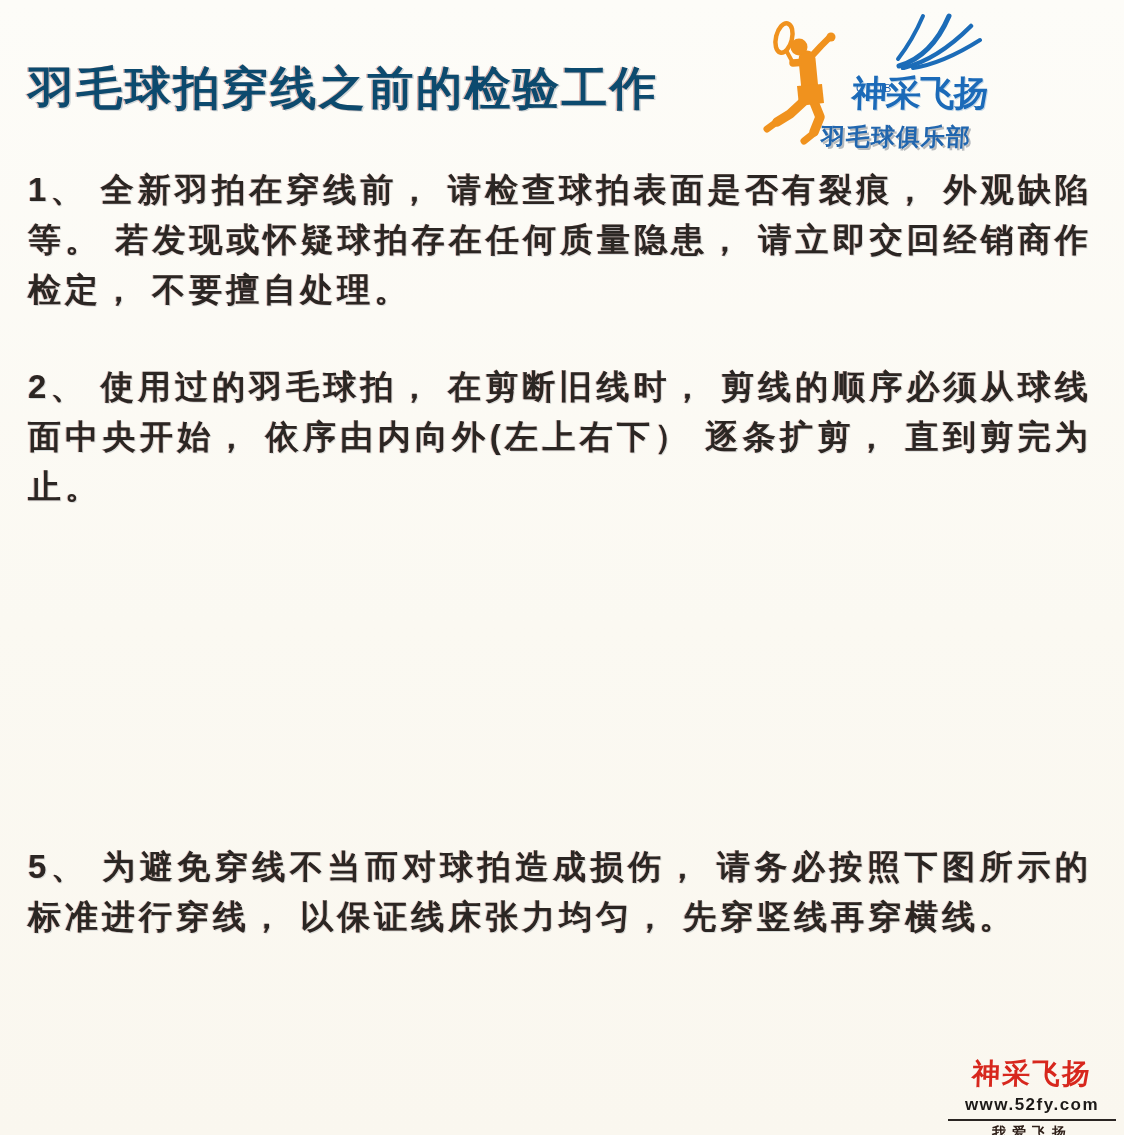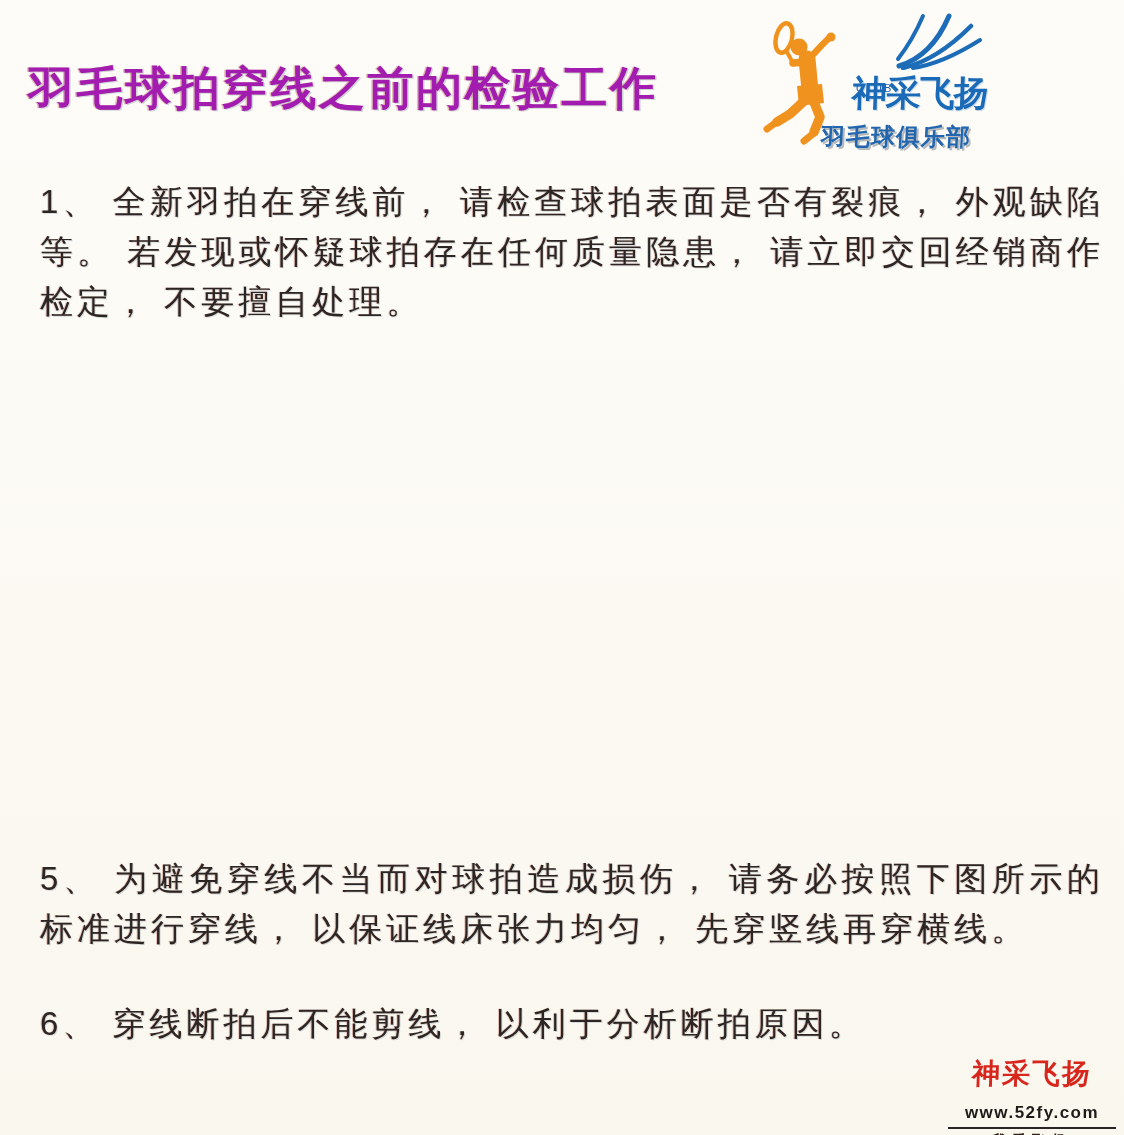--- a/index.html
+++ b/index.html
@@ -8,28 +8,28 @@
     background:linear-gradient(180deg,#fdfcf8 0%,#fbf9f2 55%,#faf7ef 100%);
     font-family:"Liberation Sans", sans-serif;
     -webkit-font-smoothing:antialiased;
   }
   .page{position:absolute;inset:0;}
 
   
   .doc-title{
     position:absolute;left:28px;top:64px;margin:0;
     font-size:46px;font-weight:700;line-height:1.05;
-    letter-spacing:2.5px;color:#a21caf;
+    letter-spacing:2.5px;color:#0c4a6e;
     text-shadow:-1.5px 0 rgba(165,38,22,.30), 1.5px 1px rgba(35,65,90,.20);
   }
 
   
   .body-text{
-    position:absolute;left:28px;width:1064px;margin:12px;
-    font-size:33px;line-height:50px;font-weight:400;
+    position:absolute;left:28px;width:1064px;margin:0;
+    font-size:33px;line-height:50px;font-weight:700;
     color:#2b2623;letter-spacing:4px;
     text-align:justify;
     text-shadow:-1px 0 rgba(170,40,25,.26), 1px 1px rgba(40,70,95,.16);
   }
   .p1{top:165px;}
   .p2{top:362px;}
   .p3{top:505px;}
   .p4{top:702px;}
   .p5{top:842px;}
   .p6{top:987px;}
@@ -55,21 +55,21 @@
     transform:skewX(-3deg);
   }
 
   
   .watermark{position:absolute;left:948px;top:1055px;width:168px;text-align:center;}
   .wm-brand{
     font-size:28px;font-weight:800;letter-spacing:2px;color:#d7271d;
     transform:skewX(-2deg);
   }
   .wm-url{
-    margin-top:10px;font-size:17px;font-weight:800;letter-spacing:1.5px;color:#1d1a18;
+    margin-top:2px;font-size:17px;font-weight:800;letter-spacing:1.5px;color:#1d1a18;
   }
   .wm-rule{margin:4px 0 3px 0;border-top:2.5px solid #2a2522;width:100%;}
   .wm-slogan{
     font-size:14px;font-weight:800;letter-spacing:6px;color:#30211a;
   }
 </style>
 </head>
 <body>
 
 <div class="page">
@@ -104,22 +104,22 @@
         <path d="M5 49 C15 36 24 20 30 6" stroke-width="4"></path>
       </g>
     </svg>
 
     <div class="logo-club">CLUB</div>
     <div class="logo-brand">神采飞扬</div>
     <div class="logo-sub">羽毛球俱乐部</div>
   </div>
 
   <p class="body-text p1">1、 全新羽拍在穿线前， 请检查球拍表面是否有裂痕， 外观缺陷等。 若发现或怀疑球拍存在任何质量隐患， 请立即交回经销商作检定， 不要擅自处理。</p>
+  <p class="body-text p2">2、 使用过的羽毛球拍， 在剪断旧线时， 剪线的顺序必须从球线面中央开始， 依序由内向外(左上右下） 逐条扩剪， 直到剪完为止。</p>
   <p class="body-text p5">5、 为避免穿线不当而对球拍造成损伤， 请务必按照下图所示的标准进行穿线， 以保证线床张力均匀， 先穿竖线再穿横线。</p>
-  <p class="body-text p6">6、 穿线断拍后不能剪线， 以利于分析断拍原因。</p>
 
   <div class="watermark">
     <div class="wm-brand">神采飞扬</div>
     <div class="wm-url">www.52fy.com</div>
     <div class="wm-rule"></div>
     <div class="wm-slogan">我爱飞扬</div>
   </div>
 
 </div>
 

